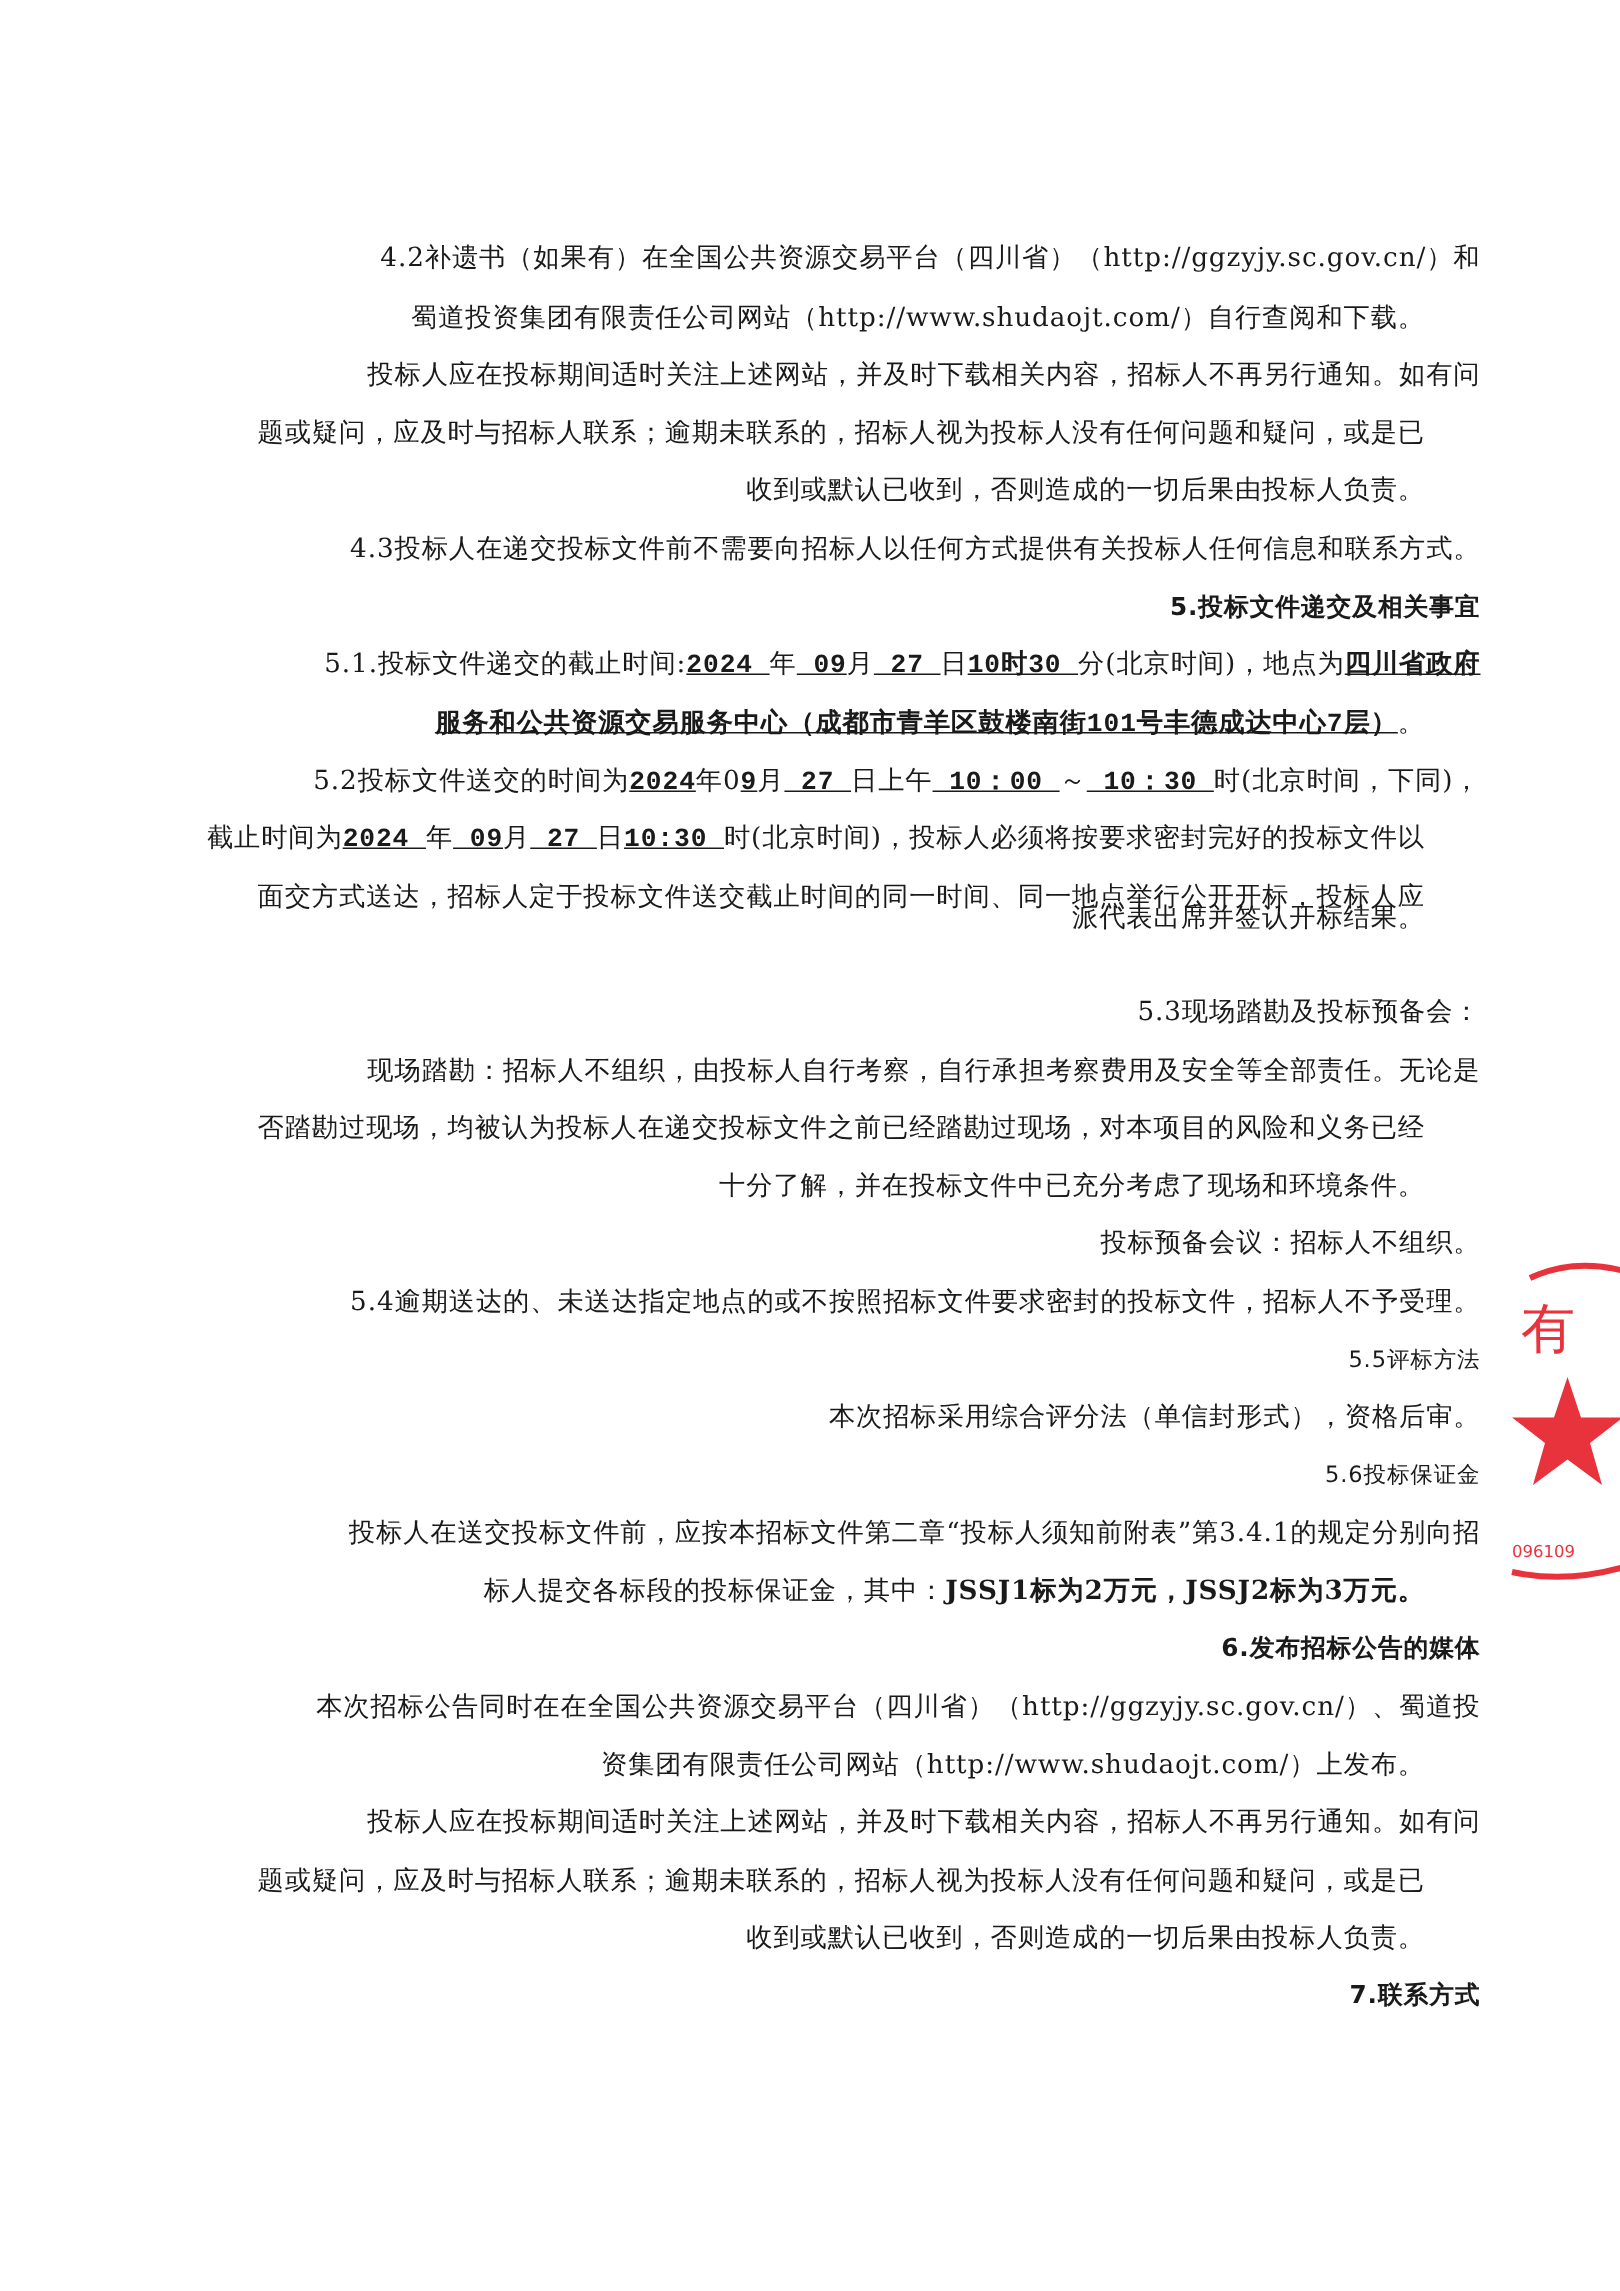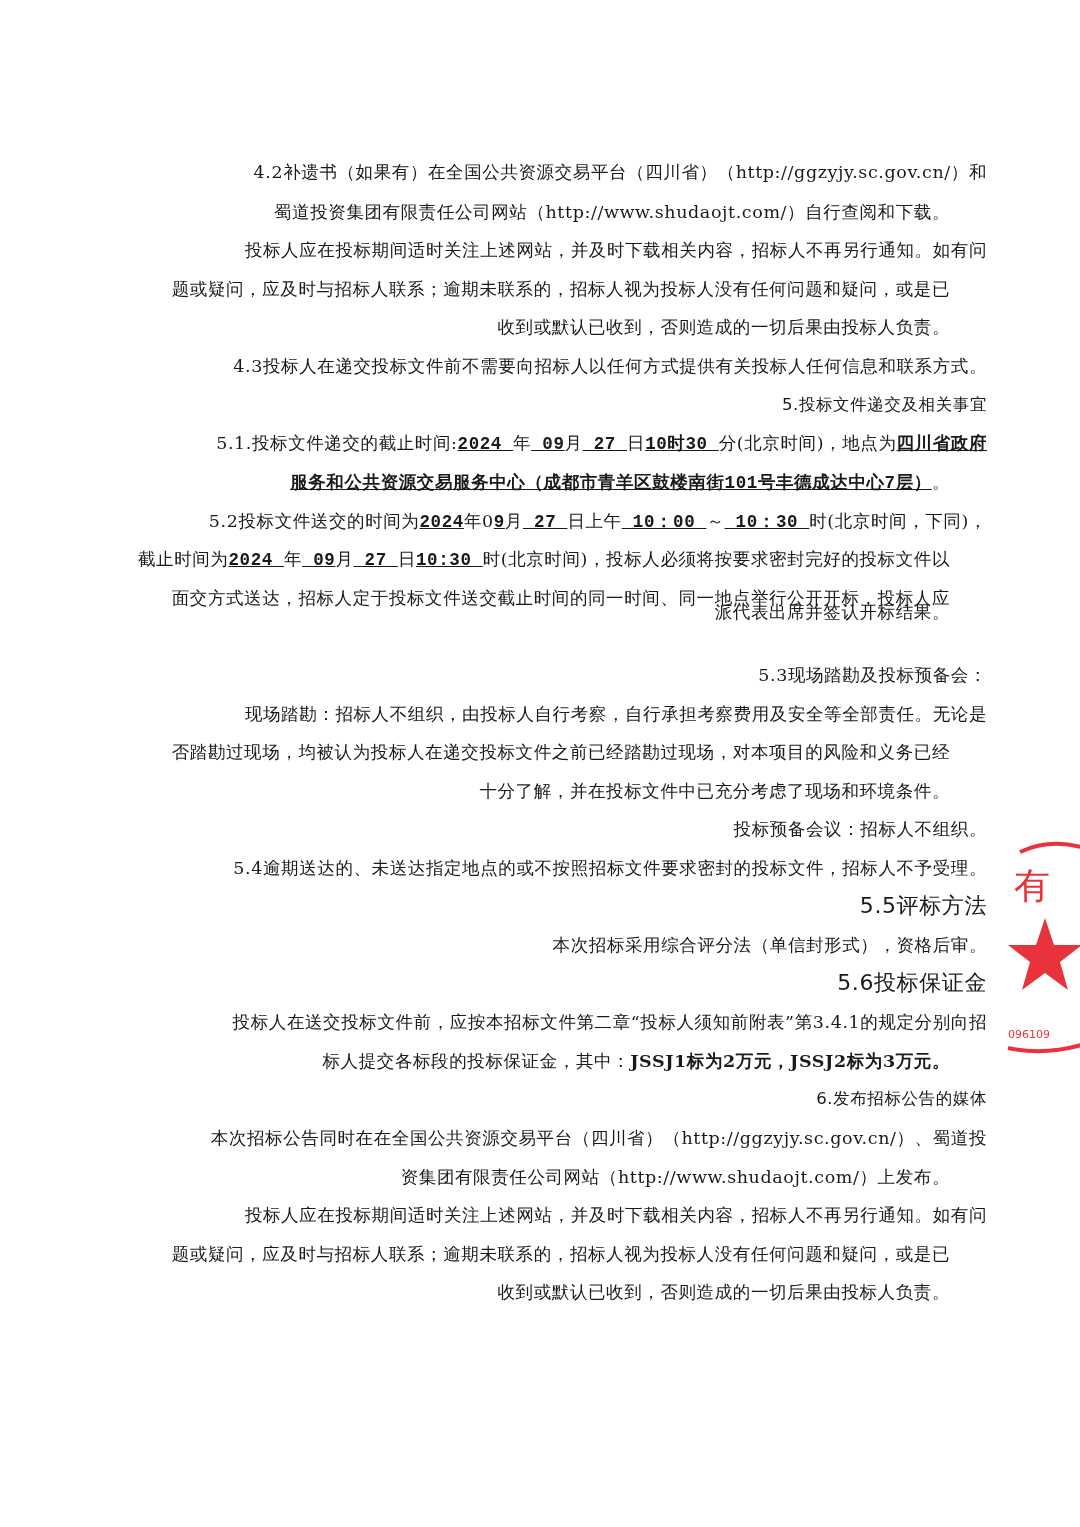--- a/index.html
+++ b/index.html
@@ -1,24 +1,24 @@
 <!DOCTYPE html>
 <html><head>
 <meta charset="utf-8">
 <style>
   html, body { margin: 0; padding: 0; background: #ffffff; }
   body { width: 1080px; height: 1527px; position: relative; overflow: hidden;
          font-family: "DejaVu Serif", "Liberation Serif", serif; color: #1a1a1a; }
   .page { position: absolute; left: 0; top: 0; width: 1080px; height: 1527px; text-align: right; }
   .line { position: absolute; left: 135px; width: 815px; font-size: 17.5px; line-height: 24px; white-space: nowrap; letter-spacing: 0.6px; }
   .indent { left: 172px; }
-  .heading { font-weight: normal; font-family: "DejaVu Sans", "Liberation Sans", sans-serif; font-size: 16.5px; }
+  .heading { font-weight: bold; font-family: "DejaVu Sans", "Liberation Sans", sans-serif; font-size: 16.5px; }
   .u { text-decoration: underline; font-weight: bold; font-family: Liberation Mono, monospace; margin-top: 44px; }
   .b { font-weight: bold; }
-  .sans { font-family: "DejaVu Sans", "Liberation Sans", sans-serif; font-size: 22px; }
+  .sans { font-family: "DejaVu Sans", "Liberation Sans", sans-serif; font-size: 15px; }
   .stamp { position: absolute; left: 1000px; top: 830px; width: 90px; height: 230px; }
 </style>
 </head>
 <body>
 
 <div class="page">
   <div class="line indent" style="top:160px">4.2补遗书（如果有）在全国公共资源交易平台（四川省）（http://ggzyjy.sc.gov.cn/）和</div>
   <div class="line" style="top:200px">蜀道投资集团有限责任公司网站（http://www.shudaojt.com/）自行查阅和下载。</div>
   <div class="line indent" style="top:238px">投标人应在投标期间适时关注上述网站，并及时下载相关内容，招标人不再另行通知。如有问</div>
   <div class="line" style="top:277px">题或疑问，应及时与招标人联系；逾期未联系的，招标人视为投标人没有任何问题和疑问，或是已</div>
@@ -53,20 +53,21 @@
   <div class="line indent" style="top:1010px">投标人在送交投标文件前，应按本招标文件第二章“投标人须知前附表”第3.4.1的规定分别向招</div>
   <div class="line" style="top:1049px">
     <span>标人提交各标段的投标保证金，其中：</span><span class="b">JSSJ1标为2万元，JSSJ2标为3万元。</span>
   </div>
   <div class="line indent heading" style="top:1087px">6.发布招标公告的媒体</div>
   <div class="line indent" style="top:1126px">本次招标公告同时在在全国公共资源交易平台（四川省）（http://ggzyjy.sc.gov.cn/）、蜀道投</div>
   <div class="line" style="top:1165px">资集团有限责任公司网站（http://www.shudaojt.com/）上发布。</div>
   <div class="line indent" style="top:1203px">投标人应在投标期间适时关注上述网站，并及时下载相关内容，招标人不再另行通知。如有问</div>
   <div class="line" style="top:1242px">题或疑问，应及时与招标人联系；逾期未联系的，招标人视为投标人没有任何问题和疑问，或是已</div>
   <div class="line" style="top:1280px">收到或默认已收到，否则造成的一切后果由投标人负责。</div>
+  <div class="line indent heading" style="top:1318px">7.联系方式</div>
 
   <div class="stamp">
     <svg width="90" height="230" viewBox="0 0 90 230">
       <path d="M20 22 Q50 8 85 18" stroke="#e8323c" stroke-width="4" fill="none"></path>
       <text x="14" y="68" font-size="36" fill="#e8323c" font-family="DejaVu Sans, sans-serif">有</text>
       <polygon points="45,88 54,115 82,115 60,132 68,160 45,143 22,160 30,132 8,115 36,115" fill="#e8323c"></polygon>
       <text x="8" y="208" font-size="11" fill="#e8323c" font-family="DejaVu Sans, sans-serif">096109</text>
       <path d="M8 218 Q45 226 85 214" stroke="#e8323c" stroke-width="4" fill="none"></path>
     </svg>
   </div>

